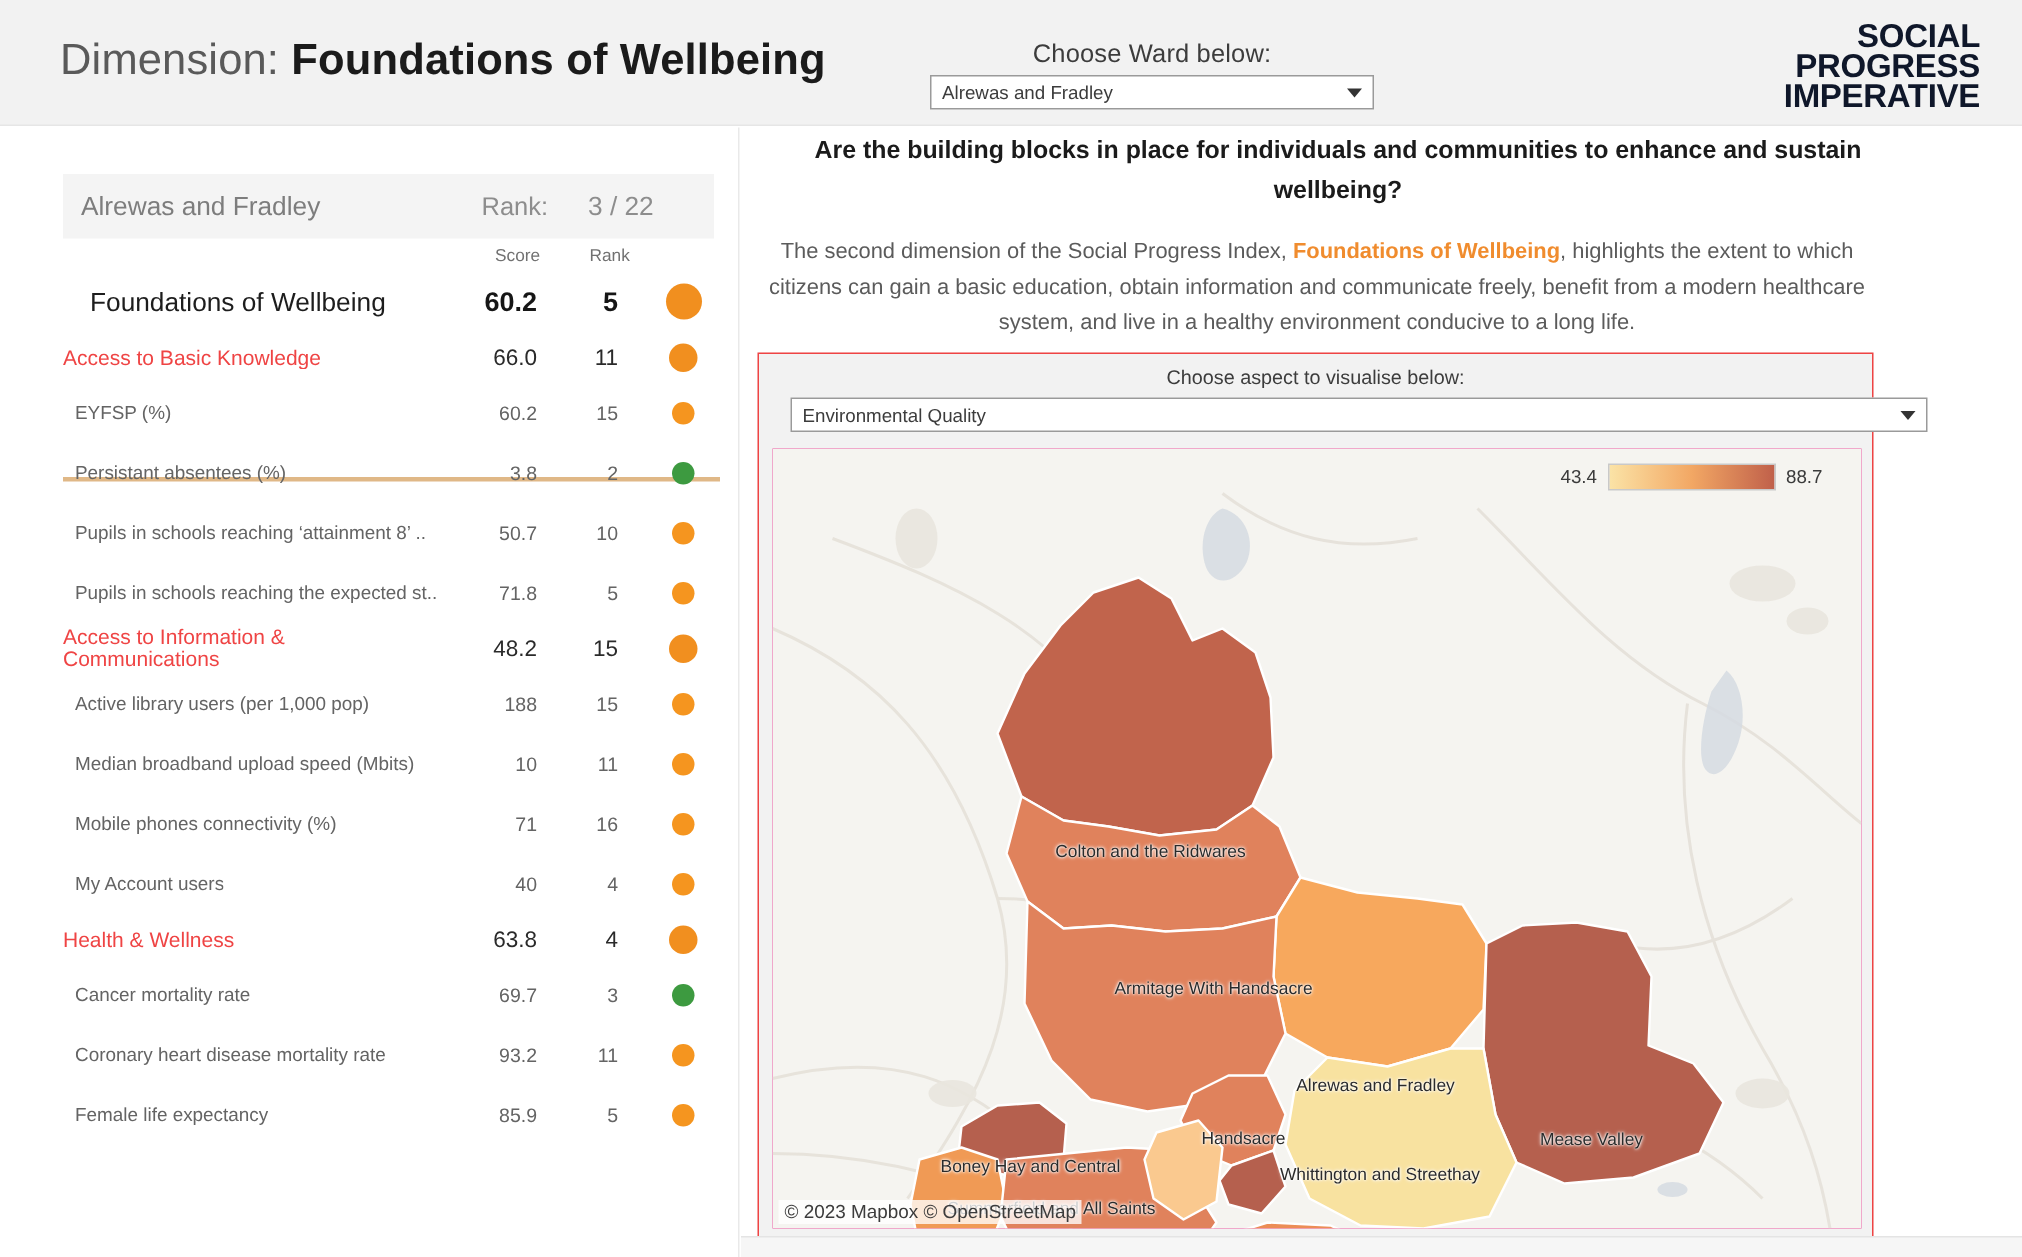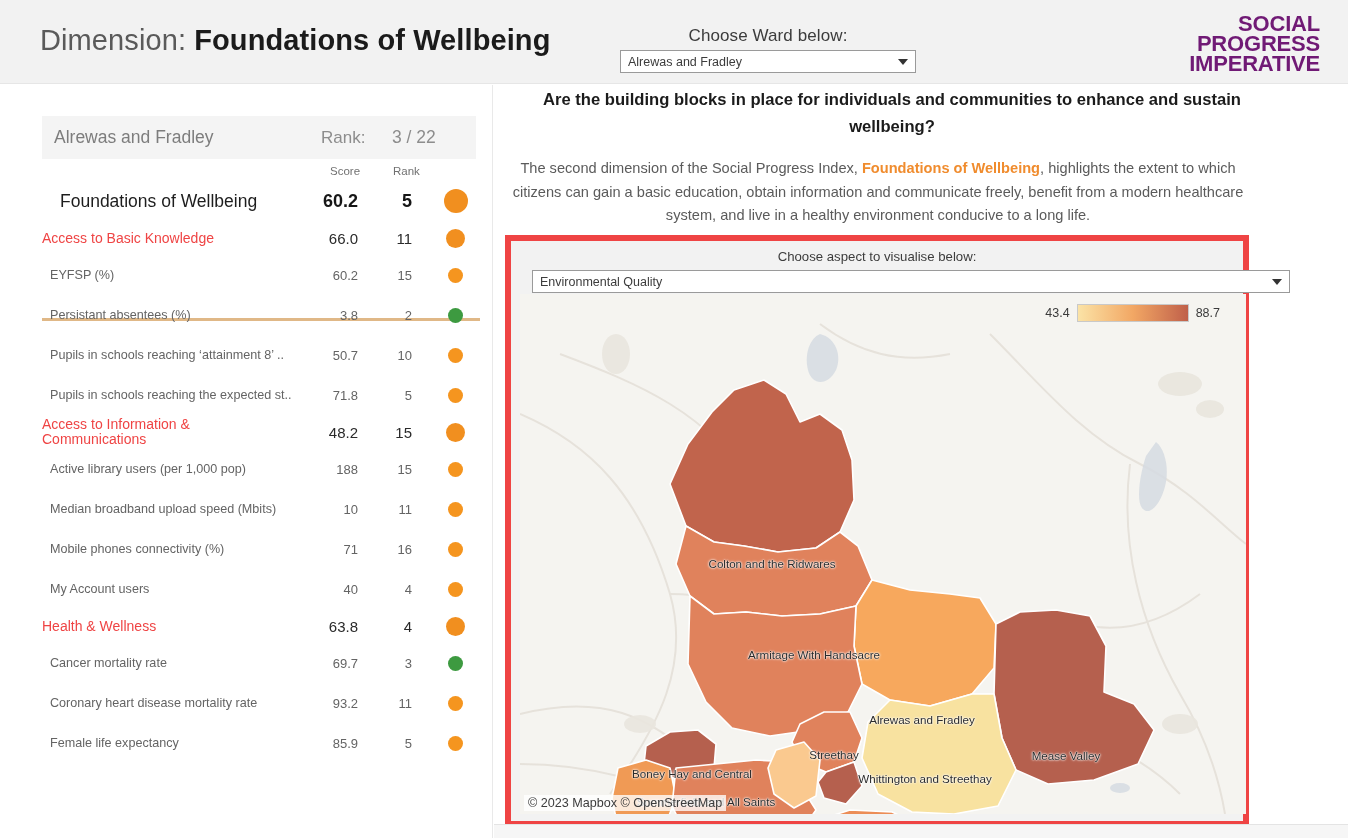--- a/index.html
+++ b/index.html
@@ -39,21 +39,21 @@
   }
   .select-box .caret {
     position: absolute; right: 7px; top: 50%; transform: translateY(-50%);
     width: 0; height: 0; border-left: 5px solid transparent;
     border-right: 5px solid transparent; border-top: 6px solid #333;
   }
 
   .logo {
     position: absolute; right: 28px; top: 14px;
     text-align: right; line-height: 0.92;
-    font-weight: 800; font-size: 22px; color: #701a75;
+    font-weight: 800; font-size: 22px; color: #0f172a;
     letter-spacing: -0.2px;
   }
   .logo div { display: block; }
 
   
   .left-panel {
     position: absolute; left: 0; top: 85px; width: 493px; height: 753px;
     background: #fff;
     border-right: 1px solid #e9e9e9;
   }
@@ -142,33 +142,33 @@
   }
   .desc {
     position: absolute; left: 10px; top: 72px; width: 748px;
     text-align: center; font-size: 14.6px; color: #5b5b5b; line-height: 1.62;
   }
   .desc .hl { color: #f08c2e; font-weight: 600; }
 
   .viz-box {
     position: absolute; left: 11px; top: 150px; width: 744px; height: 592px;
     background: #f2f2f2;
-    border: 6px solid #ef4444;
+    border: 1px solid #ef4444;
     padding-left: 12px;
   }
   .aspect-label {
     position: absolute; left: 0; top: 8px; width: 100%;
     text-align: center; font-size: 13.2px; color: #3c3c3c;
   }
   .aspect-select {
     position: absolute; left: 21px; top: 29px; width: 758px; height: 23px;
   }
 
   .map {
-    position: absolute; left: 9px; top: 53px; width: 726px; height: 520px;
+    position: absolute; left: 9px; top: 63px; width: 726px; height: 520px;
     background: #ec4899;
     overflow: hidden;
   }
   .map svg { display: block; }
 
   .legend {
     position: absolute; right: 26px; top: 10px;
     display: flex; align-items: center; gap: 7px;
     font-size: 12.5px; color: #3b3b3b;
     z-index: 6;
@@ -417,21 +417,21 @@
         <div class="legend">
           <span>43.4</span>
           <span class="bar"></span>
           <span>88.7</span>
         </div>
 
         <div id="map-labels-host">
             <div class="map-label" style="left: 252px; top: 269px;">Colton and the Ridwares</div>
             <div class="map-label" style="left: 294px; top: 360px;">Armitage With Handsacre</div>
             <div class="map-label" style="left: 402px; top: 425px;">Alrewas and Fradley</div>
-            <div class="map-label" style="left: 314px; top: 460px;">Streethay</div>
+            <div class="map-label" style="left: 314px; top: 460px;">Handsacre</div>
             <div class="map-label" style="left: 546px; top: 461px;">Mease Valley</div>
             <div class="map-label" style="left: 172px; top: 479px;">Boney Hay and Central</div>
             <div class="map-label" style="left: 405px; top: 484px;">Whittington and Streethay</div>
             <div class="map-label" style="left: 186px; top: 507px;">Summerfield and All Saints</div>
           </div>
 
         <div class="attribution">© 2023 Mapbox  © OpenStreetMap</div>
       </div>
     </div>
   </div>

